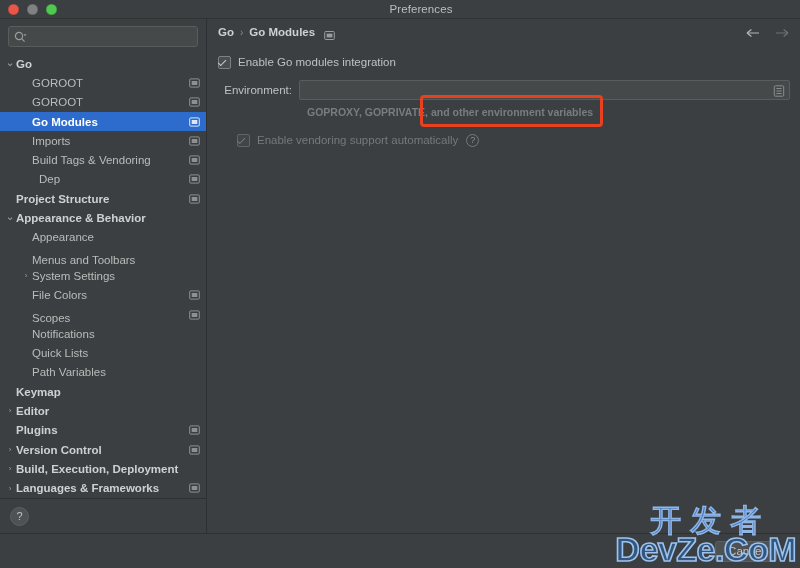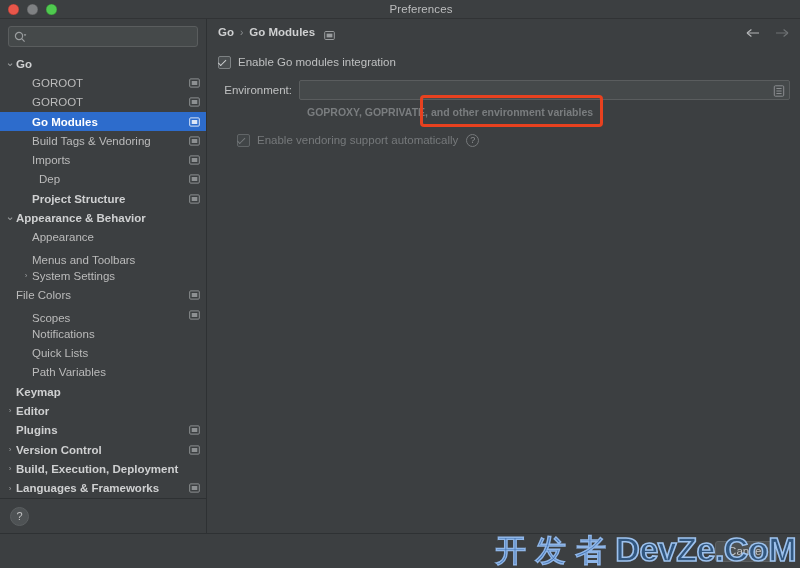--- a/index.html
+++ b/index.html
@@ -183,21 +183,21 @@
     min-width: 62px; height: 21px; padding: 0 12px;
     background: #4d5153; border: 1px solid #5c6062; border-radius: 3px;
     color: #c3c4c5; font-size: 11.5px;
     display: flex; align-items: center; justify-content: center;
   }
 
   
   .watermark {
     position: absolute; right: 4px; bottom: 2px;
     z-index: 60; pointer-events: none;
-    display: flex; flex-direction: row; align-items: center;
+    display: flex; flex-direction: column; align-items: center;
     line-height: 1;
   }
   .wm-cn {
     font-size: 31px; letter-spacing: 9px;
     color: #3f6fae;
     -webkit-text-stroke: 1.5px #8fb6e8;
     font-family: "DejaVu Sans", sans-serif;
     text-indent: 9px;
   }
   .wm-en {
@@ -262,43 +262,43 @@
           <div class="row sel" style="padding-left: 20px; background: rgb(45, 108, 204);">
             <span class="caret"></span>
             <span class="lbl">Go Modules</span>
             <span class="cfgicon"><svg viewBox="0 0 11 11" width="11" height="11">
                 <rect x="0.7" y="1.4" width="9.6" height="8.2" rx="1" fill="none" stroke="#dbe6f7" stroke-width="1"></rect>
                 <rect x="2.7" y="3.5" width="5.6" height="4" fill="#dbe6f7"></rect>
               </svg></span>
           </div>
           <div class="row" style="padding-left: 20px;">
             <span class="caret"></span>
+            <span class="lbl">Imports</span>
+            <span class="cfgicon"><svg viewBox="0 0 11 11" width="11" height="11">
+                <rect x="0.7" y="1.4" width="9.6" height="8.2" rx="1" fill="none" stroke="#8d9092" stroke-width="1"></rect>
+                <rect x="2.7" y="3.5" width="5.6" height="4" fill="#8d9092"></rect>
+              </svg></span>
+          </div>
+          <div class="row" style="padding-left: 20px;">
+            <span class="caret"></span>
             <span class="lbl">Build Tags &amp; Vendoring</span>
             <span class="cfgicon"><svg viewBox="0 0 11 11" width="11" height="11">
                 <rect x="0.7" y="1.4" width="9.6" height="8.2" rx="1" fill="none" stroke="#8d9092" stroke-width="1"></rect>
                 <rect x="2.7" y="3.5" width="5.6" height="4" fill="#8d9092"></rect>
               </svg></span>
           </div>
-          <div class="row" style="padding-left: 20px;">
-            <span class="caret"></span>
-            <span class="lbl">Imports</span>
-            <span class="cfgicon"><svg viewBox="0 0 11 11" width="11" height="11">
-                <rect x="0.7" y="1.4" width="9.6" height="8.2" rx="1" fill="none" stroke="#8d9092" stroke-width="1"></rect>
-                <rect x="2.7" y="3.5" width="5.6" height="4" fill="#8d9092"></rect>
-              </svg></span>
-          </div>
           <div class="row" style="padding-left: 27px;">
             <span class="caret"></span>
             <span class="lbl">Dep</span>
             <span class="cfgicon"><svg viewBox="0 0 11 11" width="11" height="11">
                 <rect x="0.7" y="1.4" width="9.6" height="8.2" rx="1" fill="none" stroke="#8d9092" stroke-width="1"></rect>
                 <rect x="2.7" y="3.5" width="5.6" height="4" fill="#8d9092"></rect>
               </svg></span>
           </div>
-          <div class="row bold" style="padding-left: 4px; gap: 16px;">
+          <div class="row bold" style="padding-left: 4px;">
             <span class="caret"></span>
             <span class="lbl">Project Structure</span>
             <span class="cfgicon"><svg viewBox="0 0 11 11" width="11" height="11">
                 <rect x="0.7" y="1.4" width="9.6" height="8.2" rx="1" fill="none" stroke="#8d9092" stroke-width="1"></rect>
                 <rect x="2.7" y="3.5" width="5.6" height="4" fill="#8d9092"></rect>
               </svg></span>
           </div>
           <div class="row bold" style="padding-left: 4px;">
             <span class="caret" style="font-size: 11px; margin-top: -3px;">⌄</span>
             <span class="lbl">Appearance &amp; Behavior</span>
@@ -308,21 +308,21 @@
             <span class="lbl">Appearance</span>
           </div>
           <div class="row" style="padding-left: 20px; align-items: flex-end;">
             <span class="caret"></span>
             <span class="lbl">Menus and Toolbars</span>
           </div>
           <div class="row" style="padding-left: 20px;">
             <span class="caret">›</span>
             <span class="lbl">System Settings</span>
           </div>
-          <div class="row" style="padding-left: 4px;">
+          <div class="row" style="padding-left: 20px;">
             <span class="caret"></span>
             <span class="lbl">File Colors</span>
             <span class="cfgicon"><svg viewBox="0 0 11 11" width="11" height="11">
                 <rect x="0.7" y="1.4" width="9.6" height="8.2" rx="1" fill="none" stroke="#8d9092" stroke-width="1"></rect>
                 <rect x="2.7" y="3.5" width="5.6" height="4" fill="#8d9092"></rect>
               </svg></span>
           </div>
           <div class="row" style="padding-left: 20px; align-items: flex-end;">
             <span class="caret"></span>
             <span class="lbl">Scopes</span>

